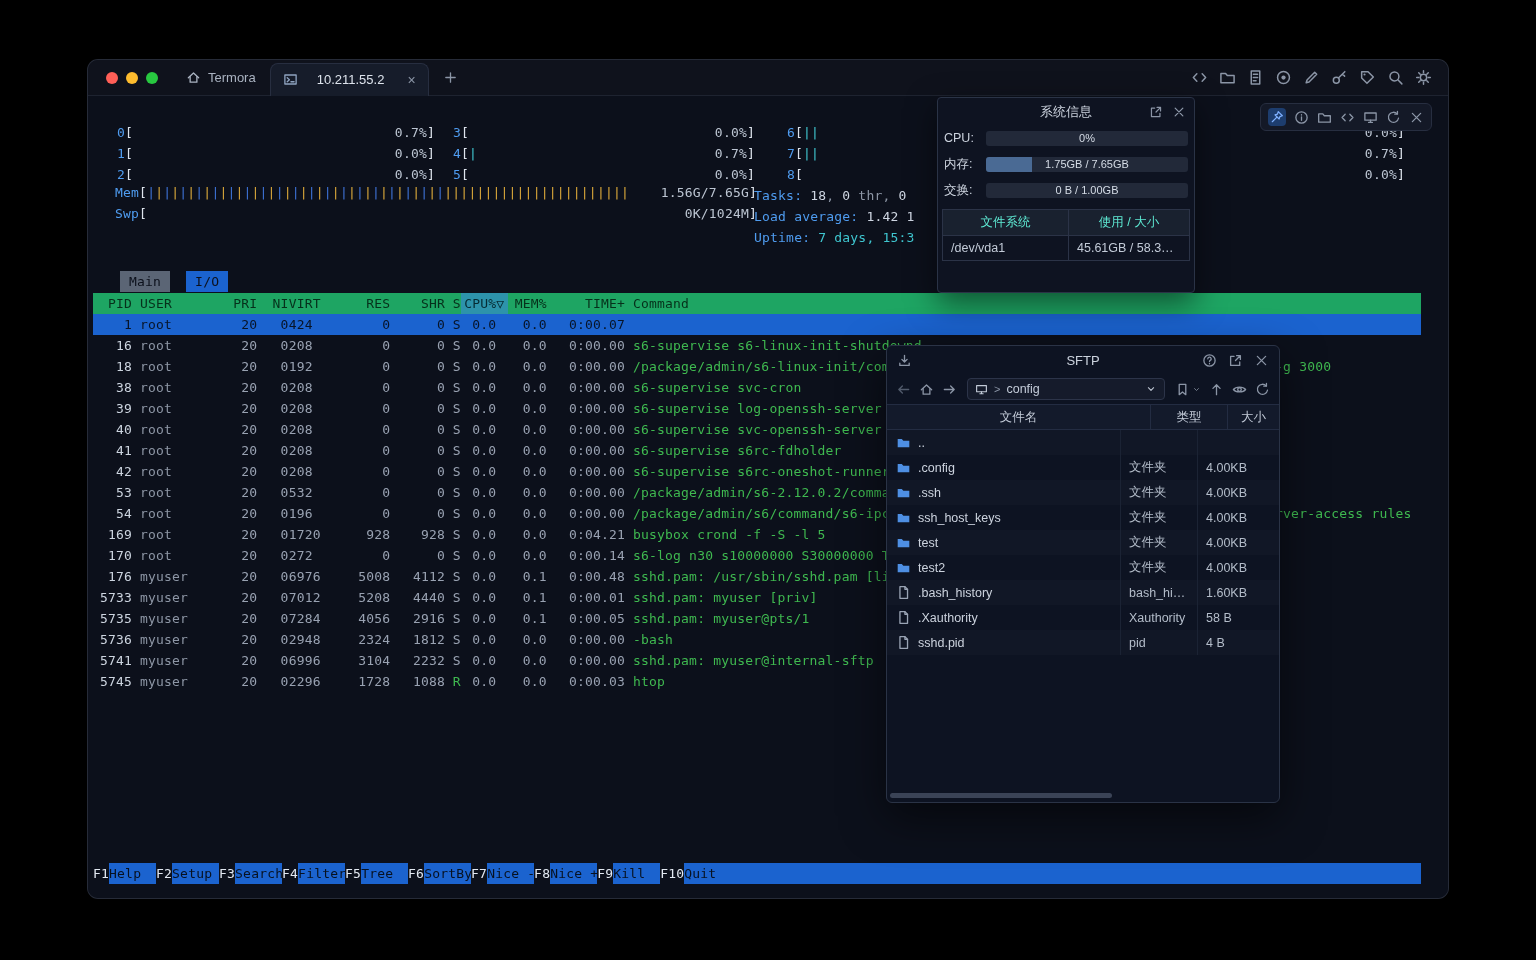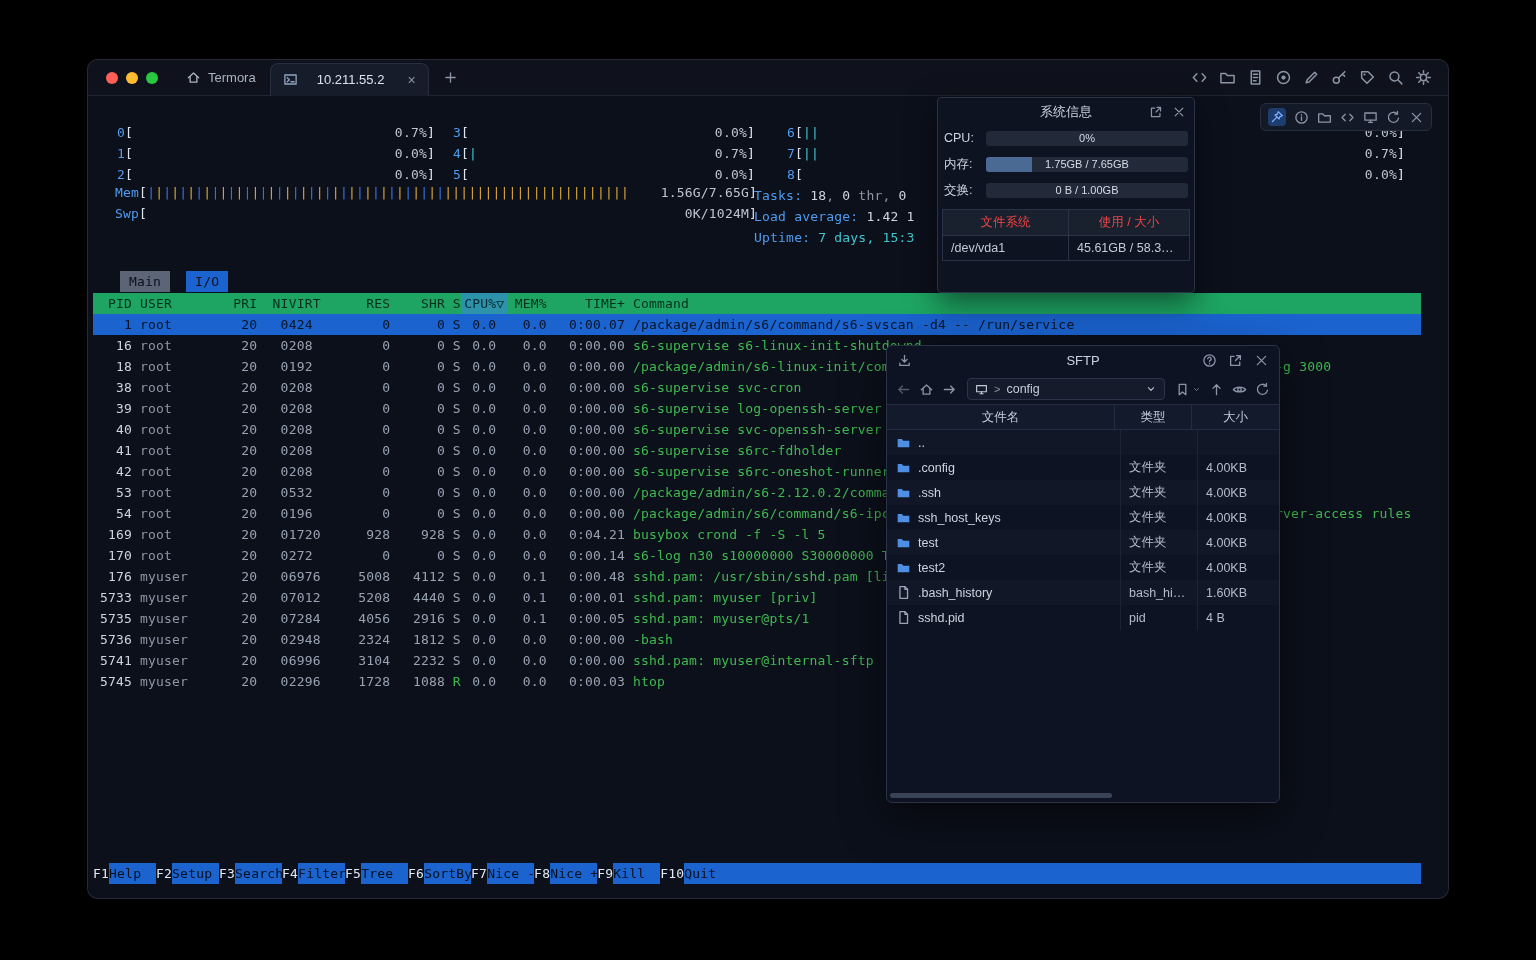--- a/index.html
+++ b/index.html
@@ -81,21 +81,21 @@
   .si-title{height:27px;position:relative;display:flex;align-items:center;justify-content:center;
     font-size:13px;color:#ccd3de}
   .si-icons{position:absolute;right:8px;top:0;height:27px;display:flex;align-items:center;gap:9px;color:#8b95a6}
   .si-row{display:flex;align-items:center;height:26px;padding:0 6px}
   .si-label{width:42px;color:#ccd3de;font-size:12.5px}
   .si-bar{flex:1;height:15px;background:#222939;border-radius:3px;position:relative;overflow:hidden}
   .si-fill{position:absolute;left:0;top:0;bottom:0;background:#4a6a94}
   .si-text{position:absolute;inset:0;text-align:center;line-height:15px;font-size:11px;color:#d5dce6}
   .si-table{margin:6px 4px 0;border:1px solid #2b3347}
   .sit-head{display:flex;background:#19212f;border-bottom:1px solid #2b3347}
-  .sit-h{text-align:center;padding:4px 0;font-size:12.5px;color:#ef4444}
+  .sit-h{text-align:center;padding:4px 0;font-size:12.5px;color:#5eead4}
   .sit-h1{width:126px;border-right:1px solid #2b3347;flex:none}
   .sit-h2{flex:1}
   .sit-row{display:flex}
   .sit-c{padding:5px 8px;font-size:12.5px;color:#c3cbd8;white-space:nowrap;overflow:hidden}
   .sit-c1{width:126px;border-right:1px solid #2b3347;flex:none}
   .sit-c2{flex:1}
   
   .sftp{position:absolute;left:798px;top:285px;width:394px;height:458px;background:#0d1322;
     border:1px solid #2a3346;border-radius:6px;z-index:6;box-shadow:0 14px 44px rgba(0,0,0,.55);
     display:flex;flex-direction:column;color:#8b95a6}
@@ -105,21 +105,21 @@
   .sf-toolbar{height:30px;display:flex;align-items:center;gap:8px;padding:0 9px;flex:none}
   .mut{color:#525b6c}
   .pathbox{flex:1;height:22px;background:#151b2b;border:1px solid #2c3449;border-radius:4px;
     display:flex;align-items:center;gap:6px;padding:0 7px;margin:0 2px;color:#c3cbd8;font-size:12.5px}
   .psep{color:#8b95a6;font-size:11px}
   .pspace{flex:1}
   .bkgrp{display:flex;align-items:center;gap:2px}
   .sf-head{display:flex;height:26px;background:#131a2b;border-top:1px solid #232c42;
     border-bottom:1px solid #232c42;font-size:12.5px;color:#c3cbd8;flex:none}
   .sh-c{display:flex;align-items:center;justify-content:center}
-  .sh-c1{width:228px;border-right:1px solid #232c42}
+  .sh-c1{width:264px;border-right:1px solid #232c42}
   .sh-c2{width:77px;border-right:1px solid #232c42}
   .sh-c3{flex:1}
   #sf-rows{flex:1;overflow:hidden}
   .sg-row{display:flex;height:25px;align-items:stretch;font-size:12.5px}
   .sg-row:nth-child(odd){background:#111726}
   .sg-name{width:234px;display:flex;align-items:center;gap:7px;padding-left:9px;color:#ccd3de;border-right:1px solid #1b2334}
   .sg-type{width:77px;padding-left:8px;color:#b4bdca;border-right:1px solid #1b2334;display:flex;align-items:center}
   .sg-size{flex:1;padding-left:8px;color:#b4bdca;display:flex;align-items:center}
   .fic{width:15px;height:15px;flex:none}
   .fold{color:#4e8fe3}
@@ -330,21 +330,20 @@
           <span class="cell w-user">root</span>
           <span class="cell w-pri">20</span>
           <span class="cell w-ni">0</span>
           <span class="cell w-virt">424</span>
           <span class="cell w-res">0</span>
           <span class="cell w-shr">0</span>
           <span class="cell w-s">S</span>
           <span class="cell w-cpu">0.0</span>
           <span class="cell w-mem">0.0</span>
           <span class="cell w-time">0:00.07</span>
-          <span class="cell w-cmd">/package/admin/s6/command/s6-svscan -d4 -- /run/service</span>
         </div>
         <div class="prow">
           <span class="cell w-pid">16</span>
           <span class="cell w-user">root</span>
           <span class="cell w-pri">20</span>
           <span class="cell w-ni">0</span>
           <span class="cell w-virt">208</span>
           <span class="cell w-res">0</span>
           <span class="cell w-shr">0</span>
           <span class="cell w-s">S</span>
@@ -807,20 +806,30 @@
       <span class="fname">.bash_history</span>
     </div>
     <div class="sg-type">bash_hi…</div>
     <div class="sg-size">1.60KB</div>
   </div>
         <div class="sg-row">
     <div class="sg-name">
       <svg class="ic fic ffil">
               <use href="#s-file"></use>
             </svg>
+      <span class="fname">.Xauthority</span>
+    </div>
+    <div class="sg-type">Xauthority</div>
+    <div class="sg-size">58 B</div>
+  </div>
+        <div class="sg-row">
+    <div class="sg-name">
+      <svg class="ic fic ffil">
+              <use href="#s-file"></use>
+            </svg>
       <span class="fname">sshd.pid</span>
     </div>
     <div class="sg-type">pid</div>
     <div class="sg-size">4 B</div>
   </div>
       </div>
     <div class="sf-scroll">
       <div class="sf-thumb"></div>
     </div>
   </div>

